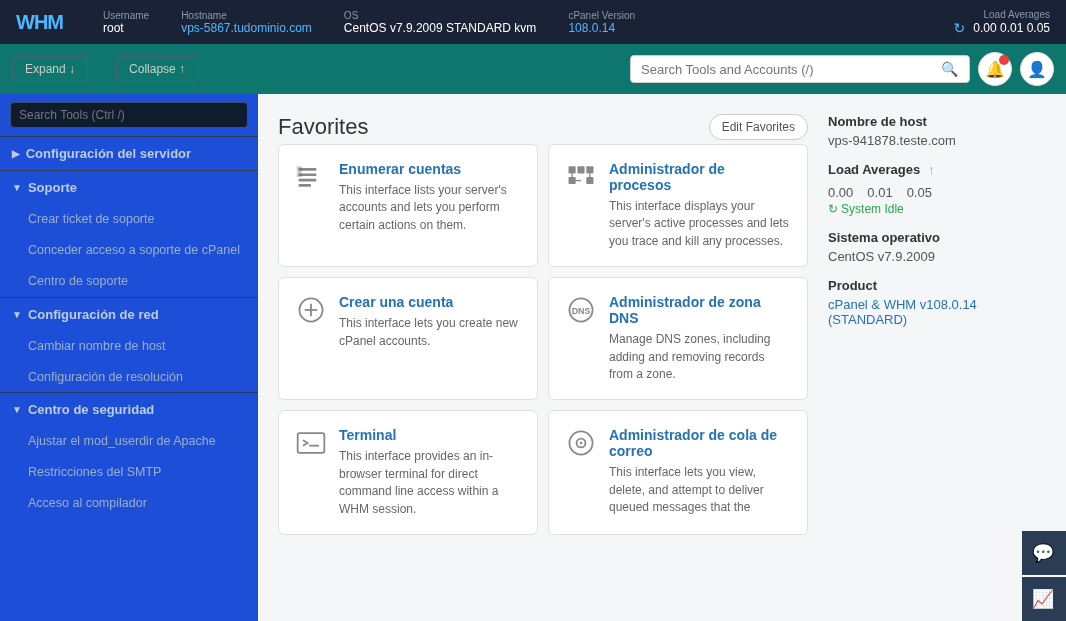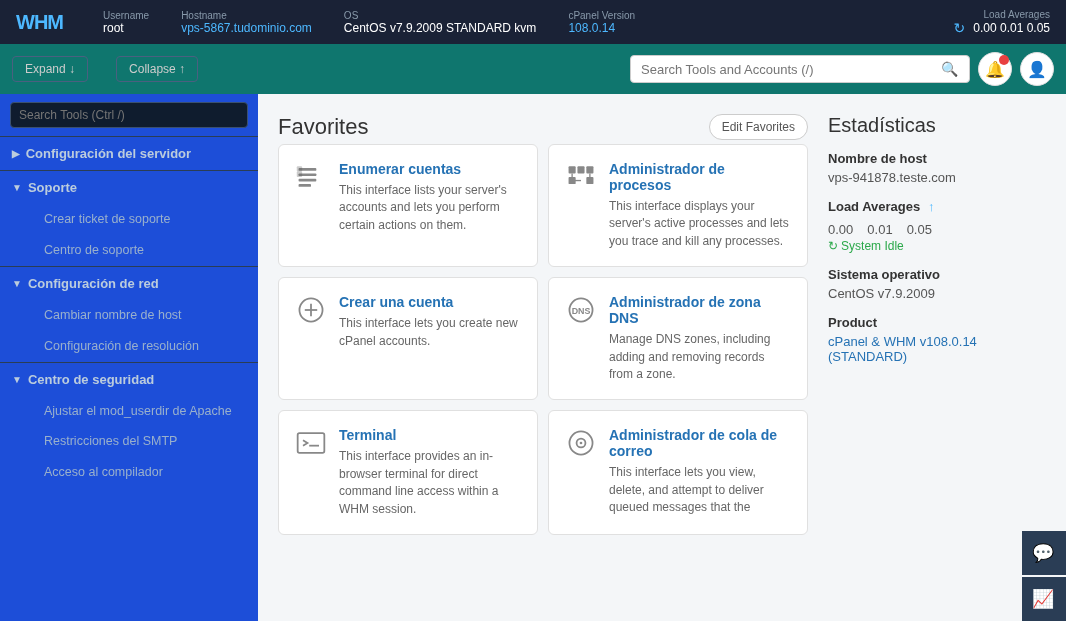--- a/index.html
+++ b/index.html
@@ -31,21 +31,21 @@
     
     .main-layout { display: flex; flex: 1; overflow: hidden; }
 
     
     .sidebar { background: #1d4ed8; width: 258px; flex-shrink: 0; display: flex; flex-direction: column; overflow-y: auto; overflow-x: hidden; }
     .sidebar-search { padding: 8px 10px; }
     .sidebar-search input { width: 100%; background: #0f1c2e; border: 1px solid #3a5070; border-radius: 4px; color: #ccc; padding: 5px 8px; font-size: 12px; outline: none; }
     .sidebar-section { border-top: 1px solid #2a3d55; }
     .sidebar-section-header { display: flex; align-items: center; padding: 9px 12px; cursor: pointer; color: #bcd; font-size: 13px; font-weight: 600; }
     .sidebar-section-header .chevron { margin-right: 6px; font-size: 10px; }
-    .sidebar-item { padding: 7px 12px 7px 44px; color: #99b0cc; font-size: 12.5px; cursor: pointer; line-height: 1.35; }
+    .sidebar-item { padding: 7px 12px 7px 28px; color: #99b0cc; font-size: 12.5px; cursor: pointer; line-height: 1.35; }
 
     
     .content { flex: 1; display: flex; overflow: hidden; }
 
     
     .favorites-panel { flex: 1; padding: 20px 20px 0 20px; overflow-y: auto; background: #f4f6f8; }
     .favorites-header { display: flex; align-items: center; justify-content: space-between; margin-bottom: 4px; }
     .favorites-title { font-size: 22px; font-weight: 300; color: #333; }
     .btn-edit-favorites { background: #fff; border: 1px solid #ccc; border-radius: 13px; padding: 5px 12px; font-size: 12px; cursor: pointer; color: #555; }
     .cards-grid { display: grid; grid-template-columns: 1fr 1fr; gap: 10px; }
@@ -137,20 +137,21 @@
         <span>Configuración del servidor</span>
       </div>
     </div>
 
     <div class="sidebar-section">
       <div class="sidebar-section-header">
         <span class="chevron">▼</span>
         <span>Soporte</span>
       </div>
       <div class="sidebar-item">Crear ticket de soporte</div>
+      <div class="sidebar-item">Conceder acceso a soporte de cPanel</div>
       <div class="sidebar-item">Centro de soporte</div>
     </div>
 
     <div class="sidebar-section">
       <div class="sidebar-section-header">
         <span class="chevron">▼</span>
         <span>Configuración de red</span>
       </div>
       <div class="sidebar-item">Cambiar nombre de host</div>
       <div class="sidebar-item">Configuración de resolución</div>
@@ -252,21 +253,20 @@
             </svg>
           </div>
           <div class="card-title">Administrador de cola de correo</div>
           <div class="card-desc">This interface lets you view, delete, and attempt to deliver queued messages that the</div>
         </div>
 
       </div>
     </div>
 
     <div class="stats-panel">
-      <h2 class="stats-title">Estadísticas</h2>
 
       <div class="stats-section">
         <div class="stats-label">Nombre de host</div>
         <div class="stats-value">vps-941878.teste.com</div>
       </div>
 
       <div class="stats-section">
         <div class="stats-label">
           <span>Load Averages</span>
           <span style="color:#4db8ff; margin-left:4px;">↑</span>

